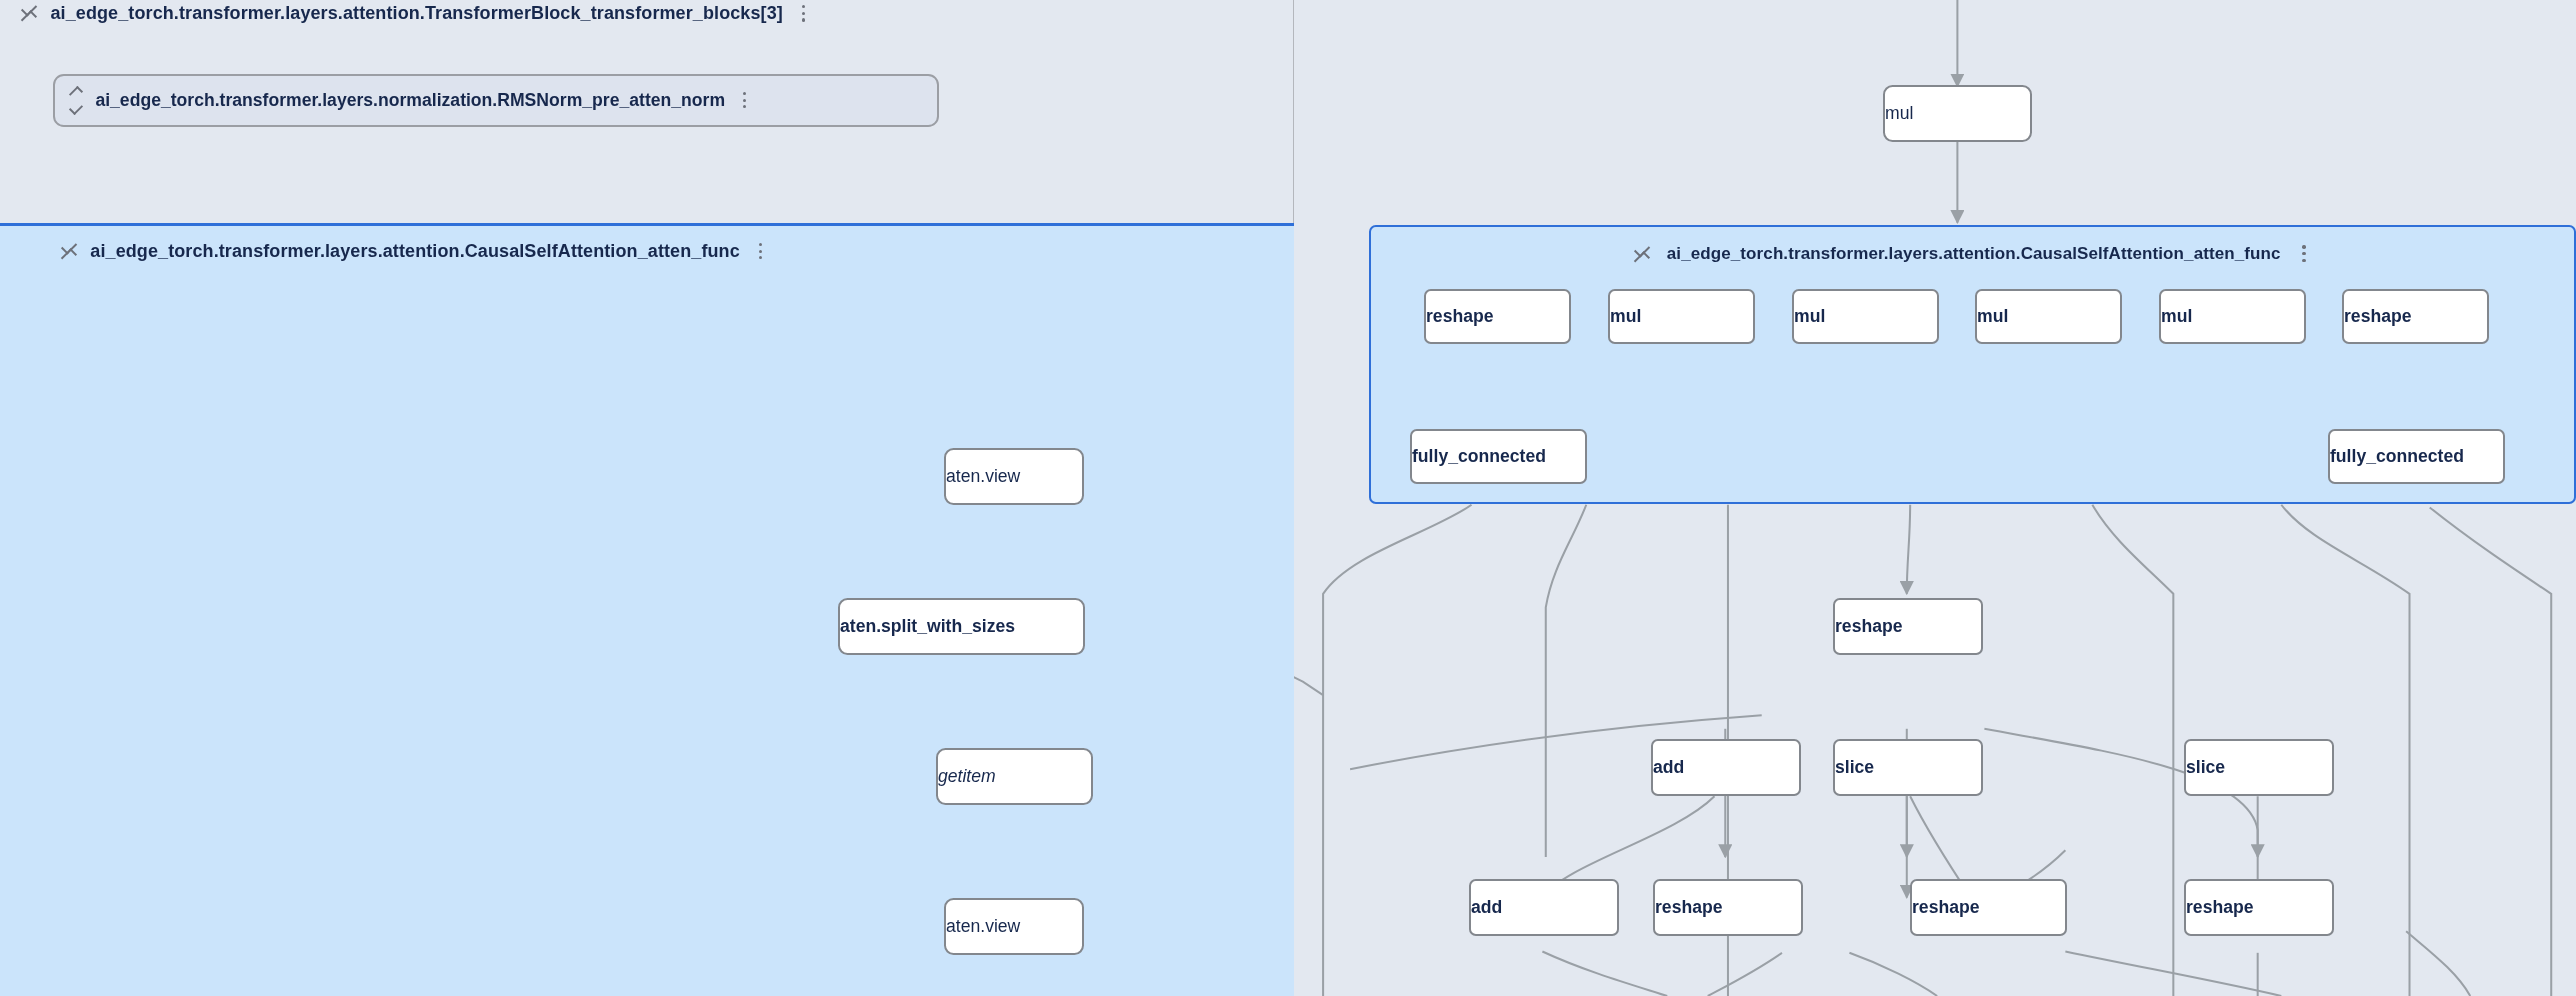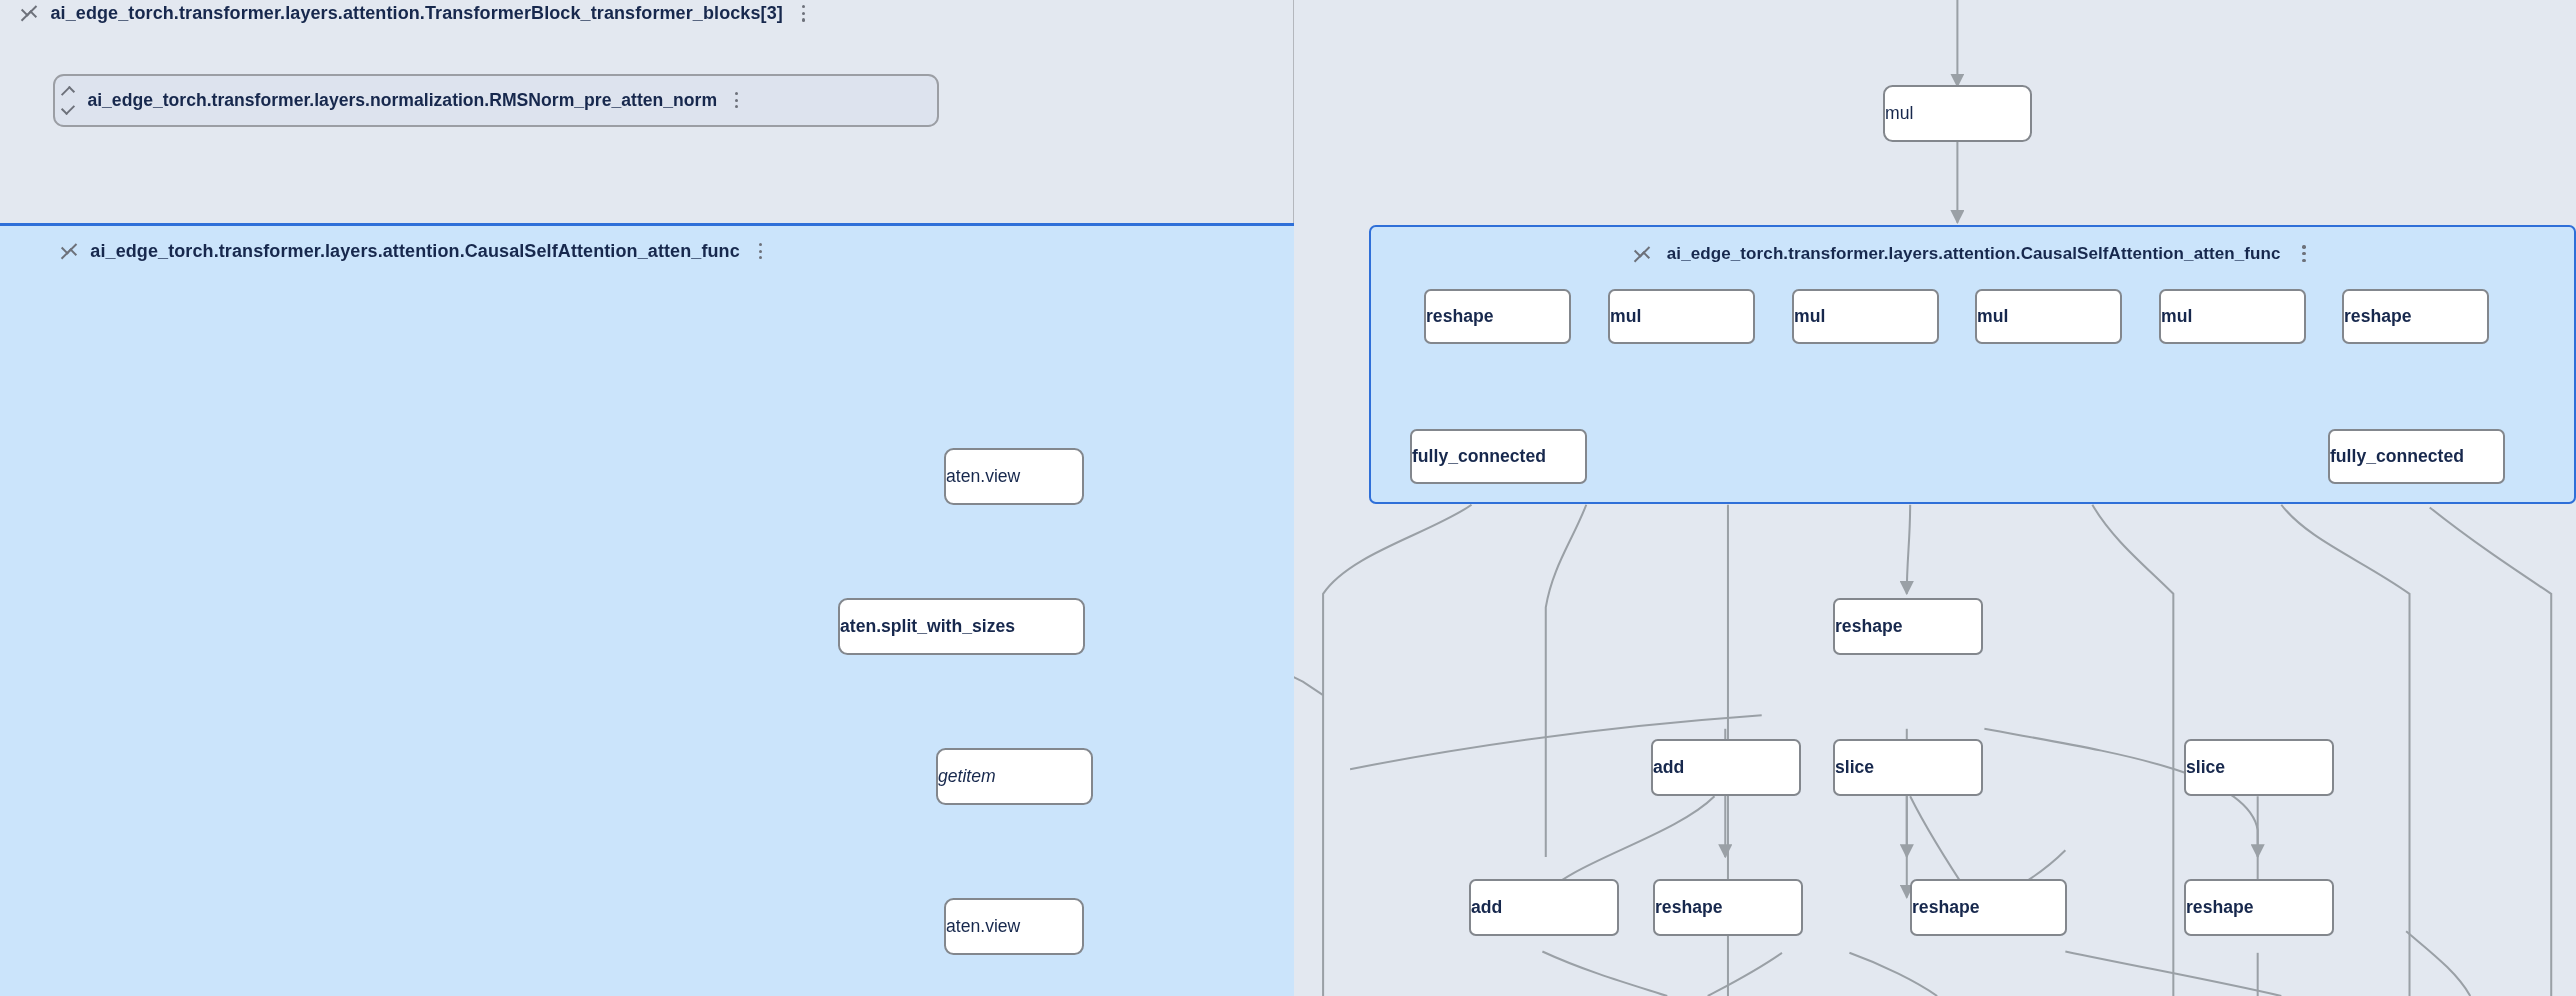--- a/index.html
+++ b/index.html
@@ -61,21 +61,21 @@
     position:absolute;left:6.8px;width:3.4px;height:3.4px;border-radius:50%;background:#6d717a;
   }
   .kebab-icon span:nth-child(1){top:2.7px;}
   .kebab-icon span:nth-child(2){top:9.5px;}
   .kebab-icon span:nth-child(3){top:16px;}
 
   
   .boxnode{
     position:absolute;box-sizing:border-box;
     background:#dde3ee;border:2px solid #9b9ea4;border-radius:10.8px;
-    display:flex;align-items:center;gap:10.8px;padding:0 4px;
+    display:flex;align-items:center;gap:10.8px;padding:0 12px;
     white-space:nowrap;
   }
   .boxnode .lbl{font-size:17.6px;font-weight:bold;color:#17284d;}
 
   
   .op{
     position:absolute;box-sizing:border-box;
     background:#ffffff;border:2px solid #83878d;border-radius:9.5px;
     display:flex;align-items:center;justify-content:flex-start;
     color:#17284d;font-size:17.6px;white-space:nowrap;

